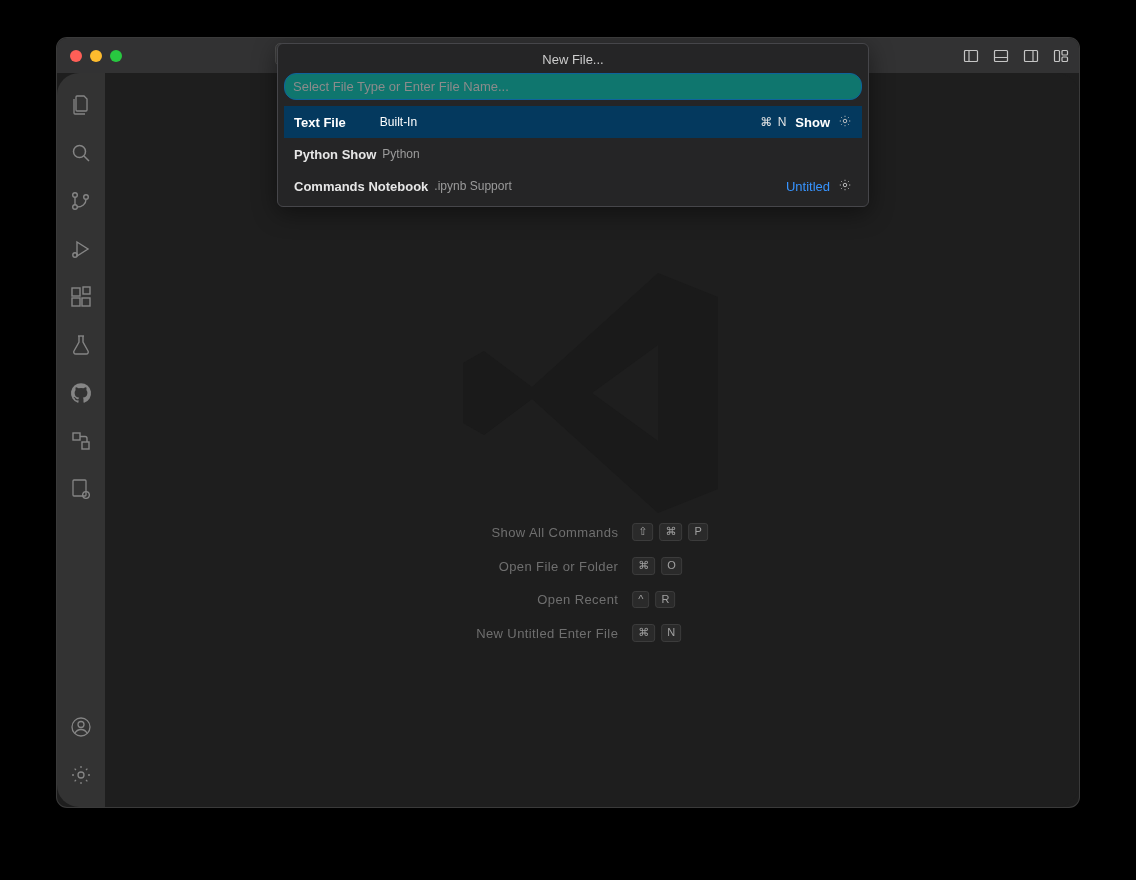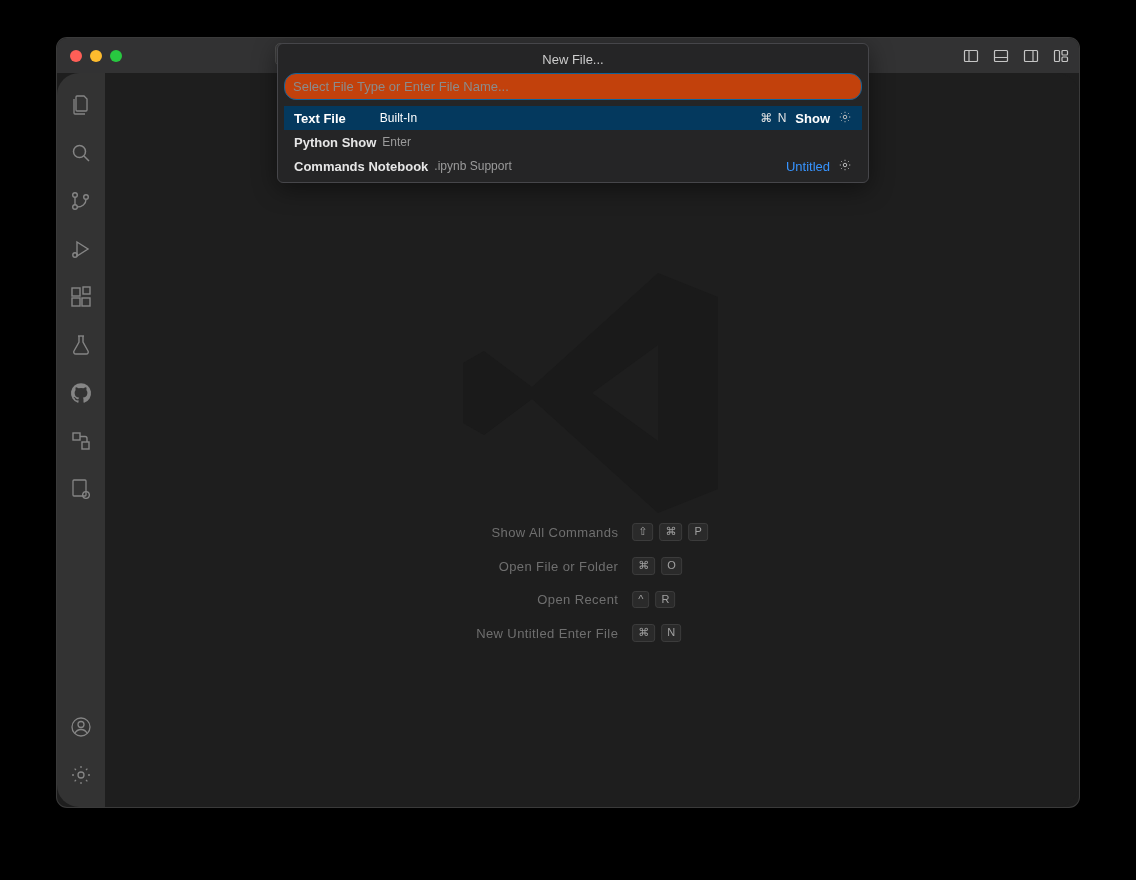--- a/index.html
+++ b/index.html
@@ -146,40 +146,40 @@
     padding: 6px 6px 4px;
   }
   .qi-header {
     text-align: center;
     color: #ccc;
     padding: 2px 0 6px;
     font-size: 13px;
   }
   .qi-input {
     border: 1px solid #0e639c;
-    background: #c2410c;
+    background: #0f766e;
     border-radius: 12px;
   }
   .qi-input input {
     width: 100%;
     background: transparent;
     border: 0;
     outline: 0;
     color: #ccc;
     padding: 5px 8px;
     font-size: 13px;
   }
   .qi-input input::placeholder { color: #8b8b8b; }
   .qi-list { margin-top: 6px; }
   .qi-item {
     display: flex;
     align-items: center;
     padding: 3px 10px;
     color: #ccc;
-    height: 24px;
+    height: 32px;
     border-radius: 0;
     gap: 6px;
   }
   .qi-item.selected { background: #04395e; }
   .qi-item .name { font-weight: 600; color: #e6e6e6; }
   .qi-item.selected .name { color: #fff; }
   .qi-item .detail { color: #9b9b9b; font-size: 12px; }
   .qi-item.selected .detail { color: #ffffff; padding-left: 28px; }
   .qi-item .spacer { flex: 1; }
   .qi-item .right { display: flex; align-items: center; gap: 8px; }
@@ -364,21 +364,21 @@
             <svg width="14" height="14" viewBox="0 0 24 24" fill="none" stroke="currentColor" stroke-width="1.6">
                 <circle cx="12" cy="12" r="3"></circle>
                 <path d="M12 3v2M12 19v2M3 12h2M19 12h2M5.6 5.6l1.4 1.4M17 17l1.4 1.4M18.4 5.6L17 7M7 17l-1.4 1.4"></path>
               </svg>
           </span>
         </span>
       </div>
 
       <div class="qi-item">
         <span class="name">Python Show</span>
-        <span class="detail">Enter</span>
+        <span class="detail">Python</span>
         <span class="spacer"></span>
       </div>
 
       <div class="qi-item">
         <span class="name">Commands Notebook</span>
         <span class="detail">.ipynb Support</span>
         <span class="spacer"></span>
         <span class="right">
           <span class="cat">Untitled</span>
           <span class="gear">

